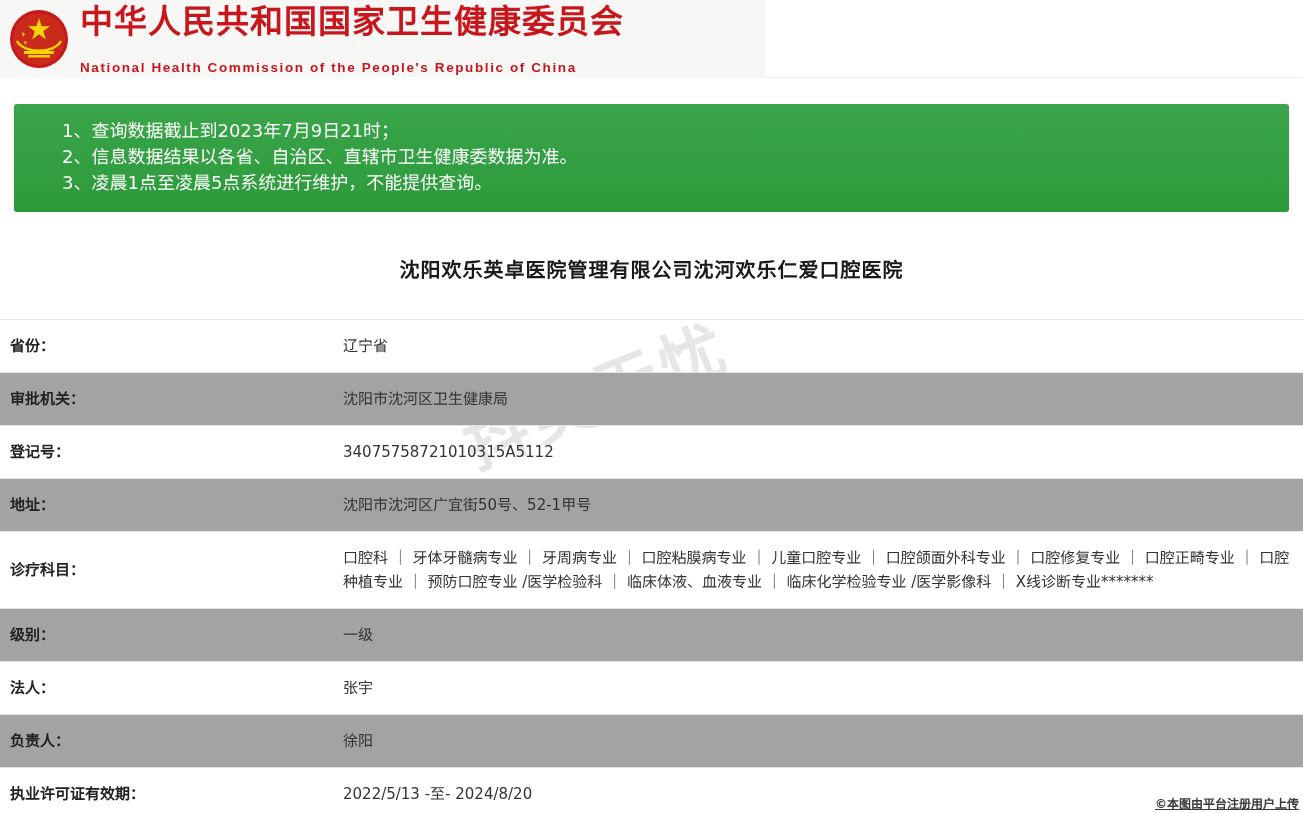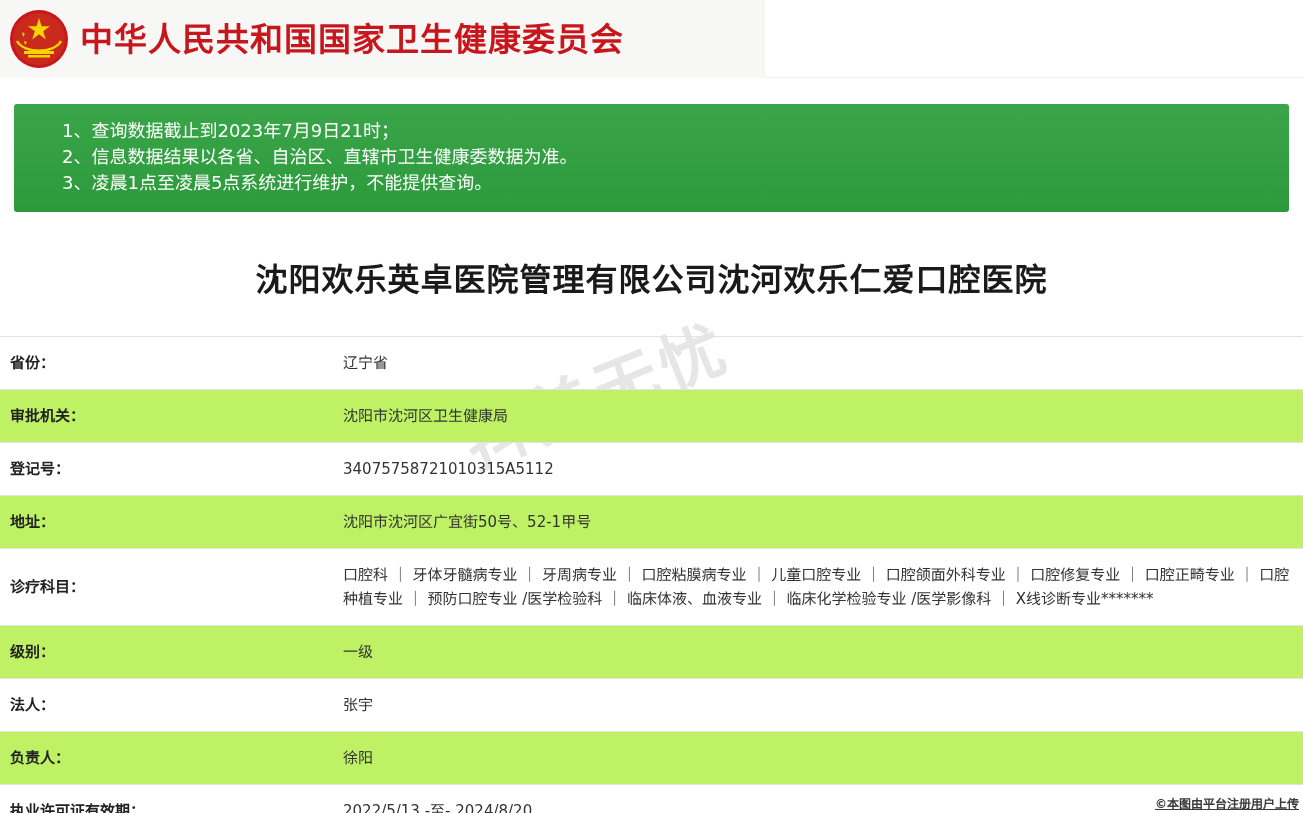--- a/index.html
+++ b/index.html
@@ -81,21 +81,21 @@
   }
   .notice div {
     white-space: nowrap;
     font-family: "DejaVu Sans", "Liberation Sans", sans-serif;
   }
 
   
   .title {
     text-align: center;
     font-family: "DejaVu Sans", "Liberation Sans", sans-serif;
-    font-size: 32px;
+    font-size: 20px;
     font-weight: bold;
     color: #1a1a1a;
     padding: 42px 10px 36px 10px;
     letter-spacing: 1px;
   }
 
   
   .info-table {
     width: 100%;
     border-collapse: collapse;
@@ -121,21 +121,21 @@
     width: 325px;
     font-weight: bold;
     padding-left: 10px;
     white-space: nowrap;
   }
   .info-table td.value {
     padding-left: 18px;
     color: #333333;
   }
   .info-table tr.alt {
-    background: #bef264;
+    background: #a3a3a3;
   }
   .dept-value {
     font-size: 14px;
     line-height: 26px;
     word-break: break-all;
   }
 
   
   .watermark {
     position: absolute;
@@ -180,20 +180,21 @@
           <path d="M31 10 L33.6 18.2 L42 18.2 L35.2 23.2 L37.8 31.4 L31 26.3 L24.2 31.4 L26.8 23.2 L20 18.2 L28.4 18.2 Z" fill="#f5d400"></path>
           <path d="M14 24 L17 26 L15 29 Z" fill="#f5d400"></path>
           <path d="M16 33 L19 34 L17 37 Z" fill="#f5d400"></path>
           <rect x="16" y="43" width="30" height="3" fill="#f5d400"></rect>
           <rect x="20" y="47" width="22" height="2.5" fill="#f5d400"></rect>
           <path d="M9 33 C16 46, 46 46, 53 33" stroke="#f5d400" stroke-width="2.5" fill="none"></path>
         </svg>
       </div>
       <div class="header-texts">
         <div class="header-cn">中华人民共和国国家卫生健康委员会</div>
+        <div class="header-en">National Health Commission of the People's Republic of China</div>
       </div>
     </div>
   </div>
 
   <div class="notice-wrap">
     <div class="notice">
       <div>1、查询数据截止到2023年7月9日21时；</div>
       <div>2、信息数据结果以各省、自治区、直辖市卫生健康委数据为准。</div>
       <div>3、凌晨1点至凌晨5点系统进行维护，不能提供查询。</div>
     </div>

